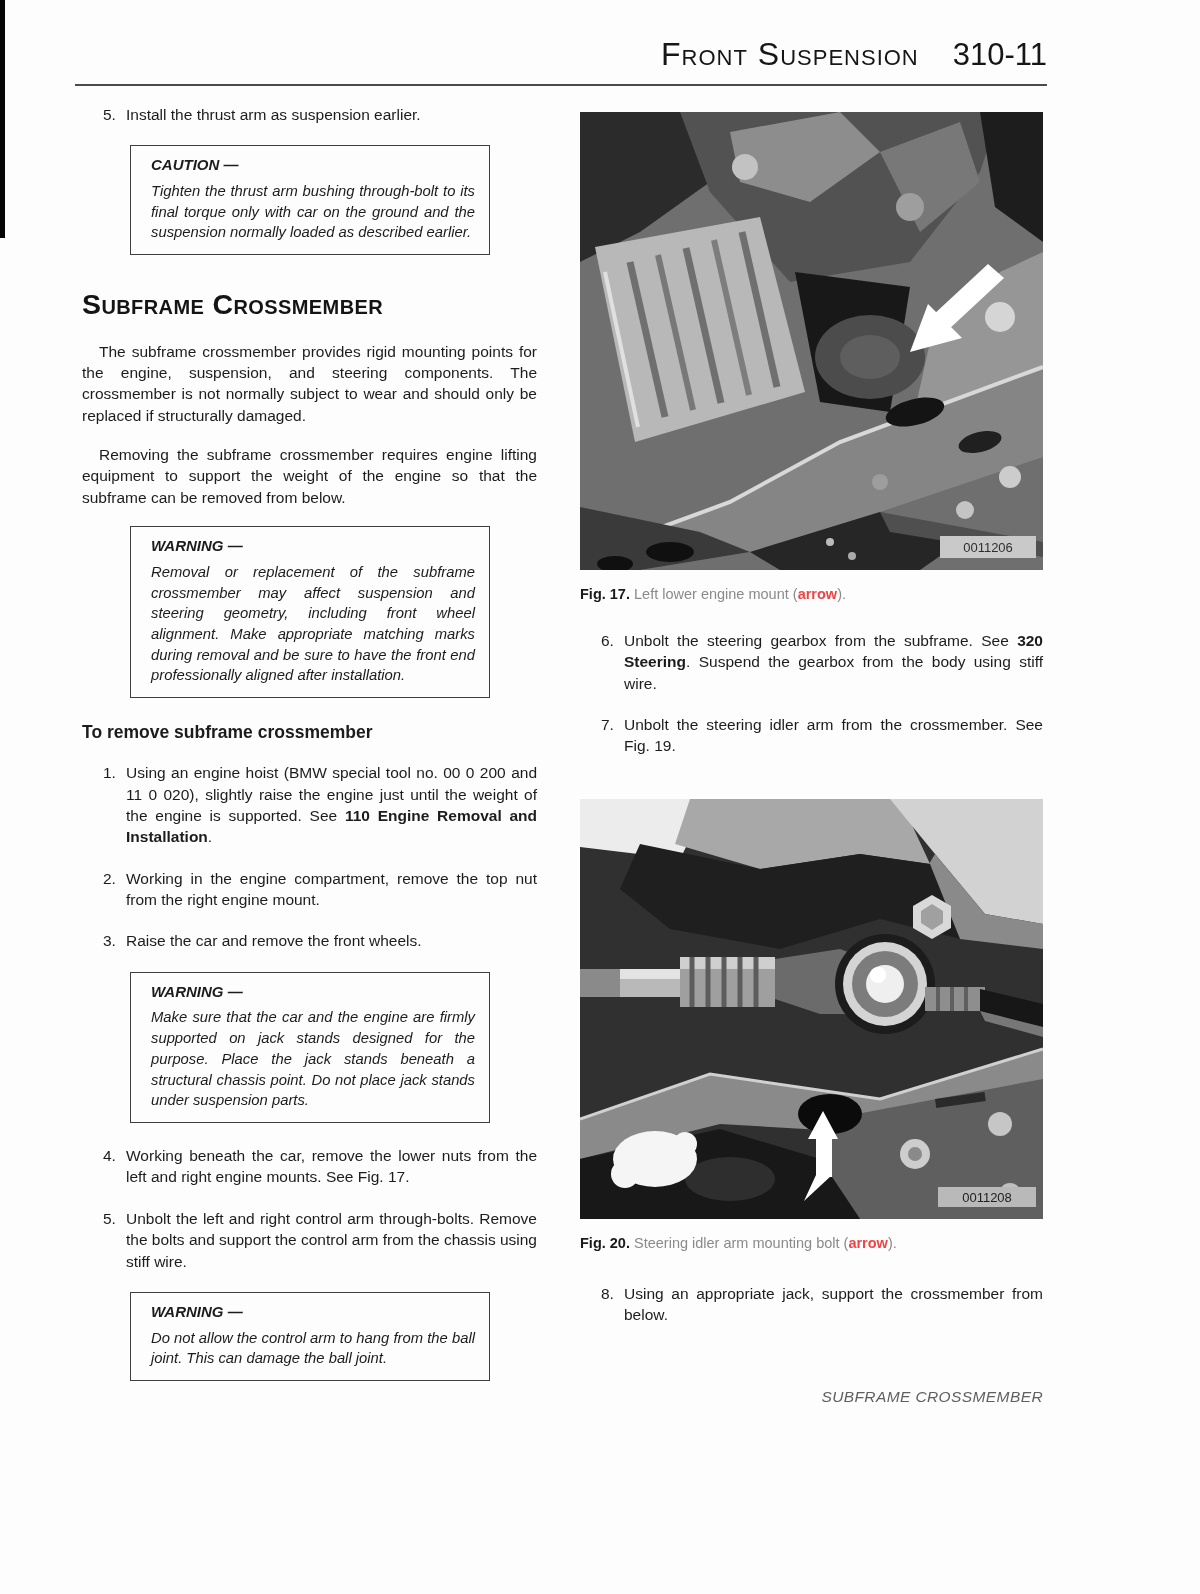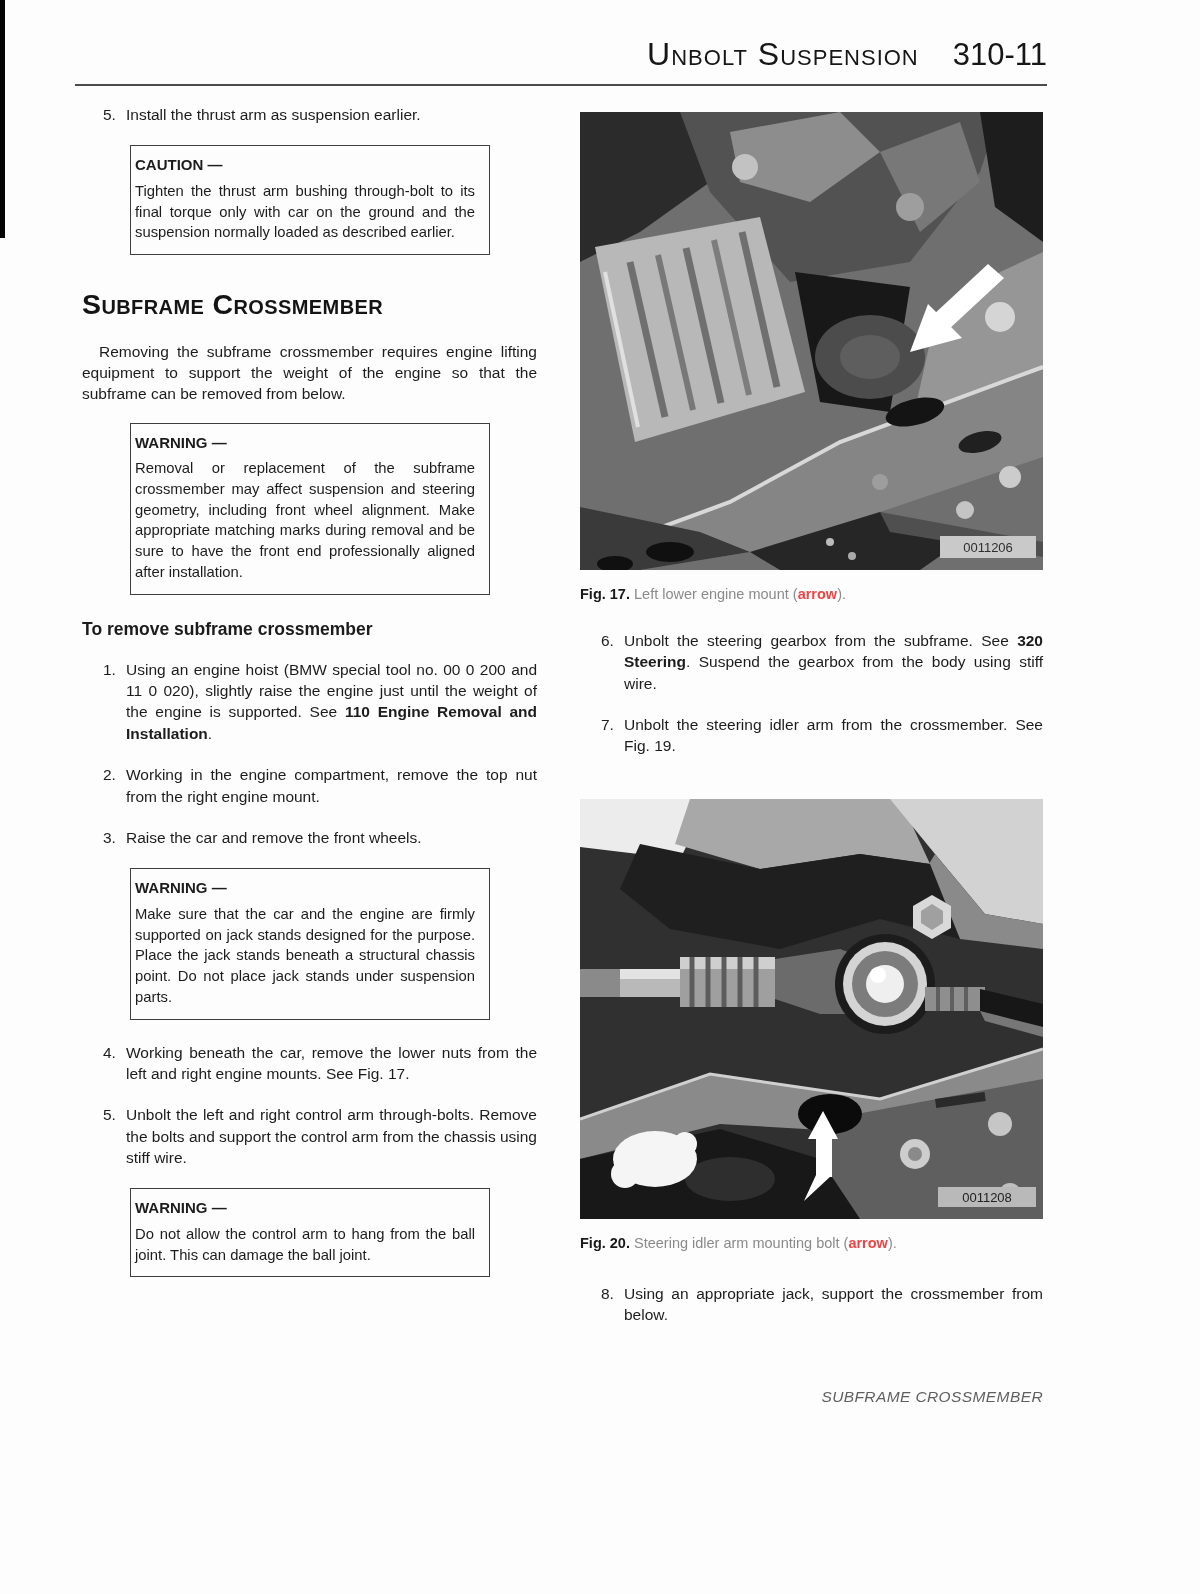--- a/index.html
+++ b/index.html
@@ -18,22 +18,22 @@
   
   .col-left{position:absolute;left:82px;top:104px;width:455px;font-size:15.5px;line-height:1.38;}
   .col-right{position:absolute;left:580px;top:112px;width:463px;font-size:15.5px;line-height:1.38;}
   
   .step{display:flex;padding-left:21px;margin:0 0 20px 0;}
   .step-num{flex:none;width:23px;}
   .step-body{flex:1;text-align:justify;}
   
   .notice-box{
     box-sizing:border-box;margin:16px 0 22px 48px;width:360px;
-    border:1.5px solid #3e3e3e;padding:9px 14px 11px 4px;
-    background:#fdfdfd;
+    border:1.5px solid #3e3e3e;padding:9px 14px 11px 20px;
+    font-style:italic;background:#fdfdfd;
   }
   .notice-title{font-weight:bold;font-size:15px;margin:0 0 5px 0;}
   .notice-body{font-size:14.8px;line-height:1.4;text-align:justify;}
   
   .section-title{font-variant:small-caps;font-weight:bold;font-size:28.5px;letter-spacing:.4px;margin:30px 0 8px 0;color:#141414;}
   .body-para{text-align:justify;text-indent:17px;margin:16px 0 18px 0;}
   .subheading{font-size:17.5px;font-weight:bold;margin:20px 0 18px 0;}
   
   .photo{position:relative;width:463px;background:#0f766e;font-size:0;line-height:0;}
   .fig-caption{margin:15px 0 0 0;font-size:14.5px;line-height:1.3;}
@@ -49,38 +49,39 @@
     font-style:italic;font-size:15.5px;color:#5f5f5f;letter-spacing:.4px;
   }
 </style>
 </head>
 <body>
 
 <div class="page">
   <div class="scan-strip"></div>
 
   <div class="header">
-    <span class="header-title">Unbolt Suspension</span><span class="header-pageno">310-11</span>
+    <span class="header-title">Front Suspension</span><span class="header-pageno">310-11</span>
   </div>
   <div class="header-rule"></div>
 
   <div class="col-left">
 
     <div class="step">
       <span class="step-num">5.</span>
       <span class="step-body">Install the thrust arm as suspension earlier.</span>
     </div>
 
     <div class="notice-box">
       <div class="notice-title">CAUTION —</div>
       <div class="notice-body">Tighten the thrust arm bushing through-bolt to its final torque only with car on the ground and the suspension normally loaded as described earlier.</div>
     </div>
 
     <div class="section-title">Subframe Crossmember</div>
 
+    <p class="body-para">The subframe crossmember provides rigid mounting points for the engine, suspension, and steering components. The crossmember is not normally subject to wear and should only be replaced if structurally damaged.</p>
     <p class="body-para">Removing the subframe crossmember requires engine lifting equipment to support the weight of the engine so that the subframe can be removed from below.</p>
 
     <div class="notice-box">
       <div class="notice-title">WARNING —</div>
       <div class="notice-body">Removal or replacement of the subframe crossmember may affect suspension and steering geometry, including front wheel alignment. Make appropriate matching marks during removal and be sure to have the front end professionally aligned after installation.</div>
     </div>
 
     <div class="subheading">To remove subframe crossmember</div>
 
     <div class="step">

